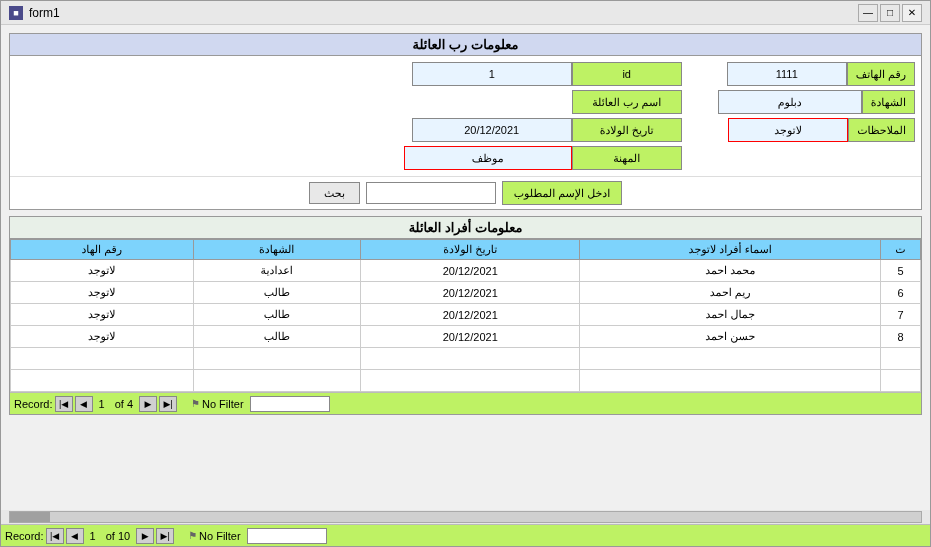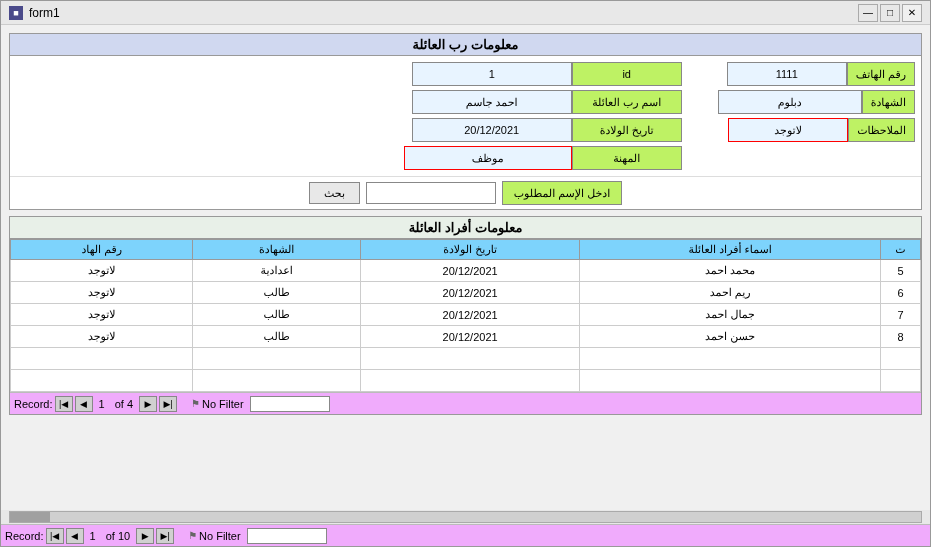--- a/index.html
+++ b/index.html
@@ -146,21 +146,21 @@
       text-align: center;
       height: 22px;
     }
     .family-table tr.empty td {
       background: white;
       height: 22px;
     }
 
     
     .nav-bar {
-      background: #f0abfc;
+      background: #bef264;
       border-top: 1px solid #bbb;
       height: 22px;
       display: flex;
       align-items: center;
       padding: 0 4px;
       gap: 2px;
       font-size: 11px;
     }
     .nav-btn {
       background: #d0d0d0;
@@ -286,21 +286,20 @@
 
         <div class="right-col">
 
           <div class="field-row">
             <div class="lbl" style="min-width:110px">id</div>
             <div class="val" style="width:160px">1</div>
           </div>
 
           <div class="field-row">
             <div class="lbl" style="min-width:110px">اسم رب العائلة</div>
-            <div class="val" style="width:160px">احمد جاسم</div>
           </div>
 
           <div class="field-row">
             <div class="lbl" style="min-width:110px">تاريخ الولادة</div>
             <div class="val" style="width:160px">20/12/2021</div>
           </div>
 
           <div class="field-row">
             <div class="lbl" style="min-width:110px">المهنة</div>
             <div class="val red-outline" style="width:168px">موظف</div>
@@ -315,21 +314,21 @@
       </div>
     </div>
 
     <div class="full-width-section">
       <div class="section-header">معلومات أفراد العائلة</div>
 
       <table class="family-table">
         <thead>
           <tr>
             <th style="width:40px">ت</th>
-            <th>اسماء أفراد العائلة</th>
+            <th>اسماء أفراد لاتوجد</th>
             <th>تاريخ الولادة</th>
             <th>الشهادة</th>
             <th>رقم الهاد</th>
           </tr>
         </thead>
         <tbody id="family-tbody">
         <tr>
       <td>5</td>
       <td>محمد احمد</td>
       <td>20/12/2021</td>

